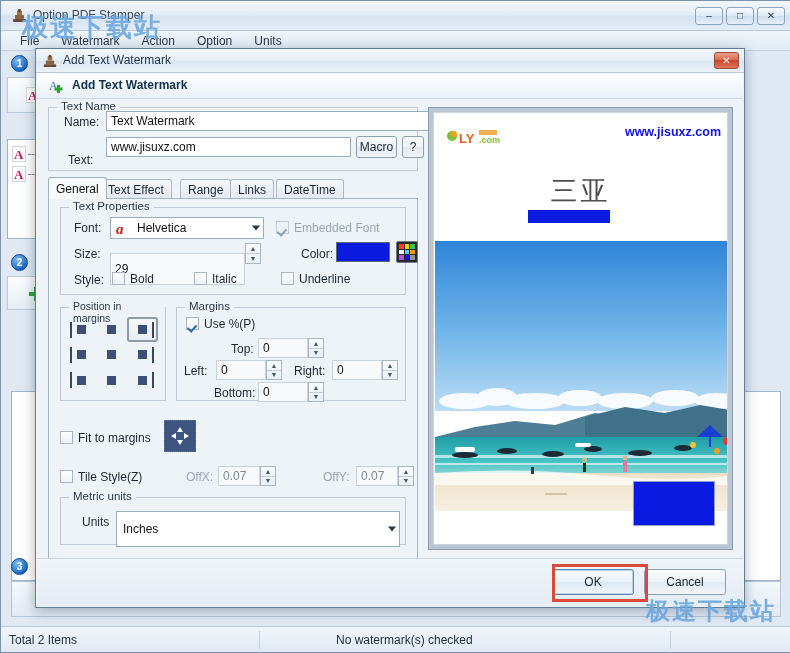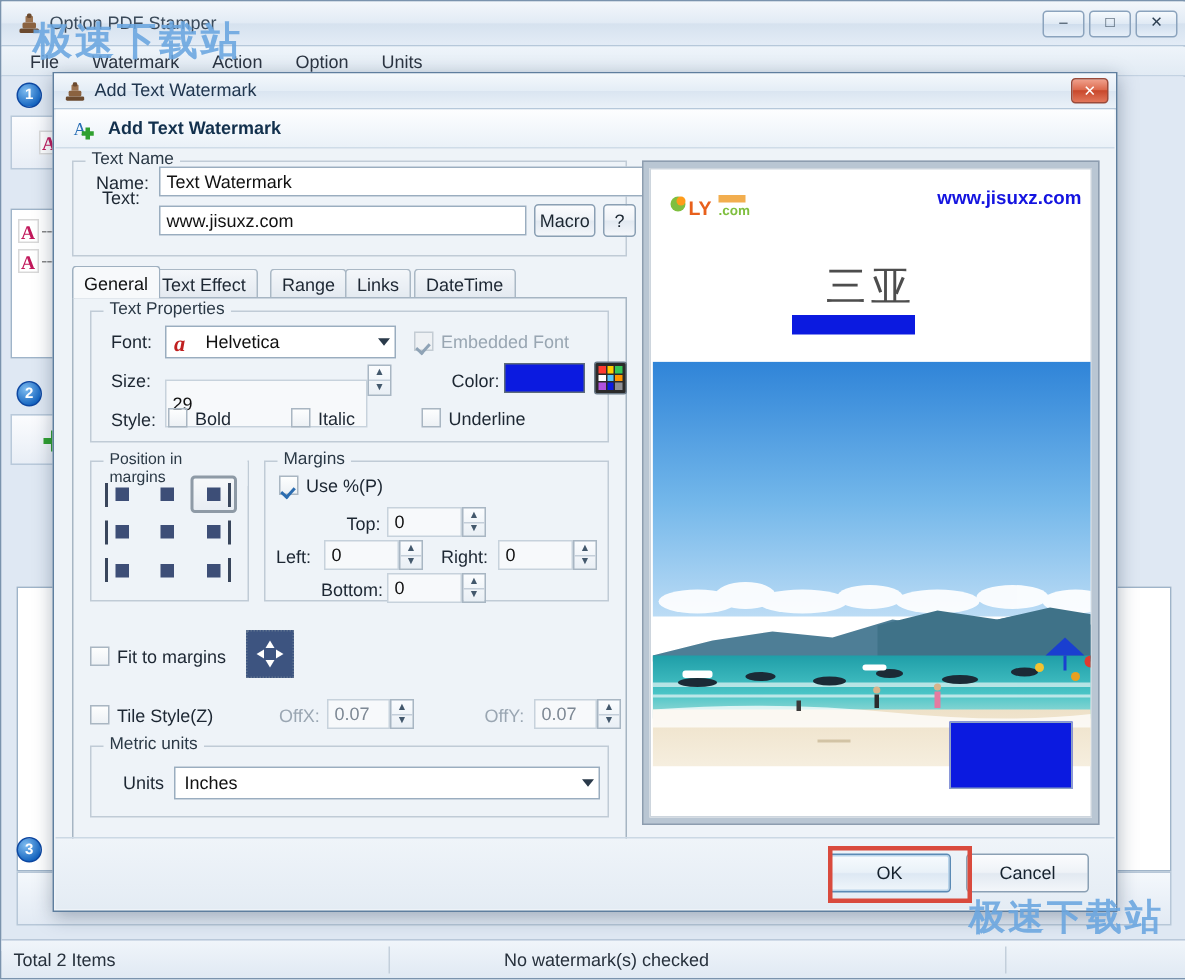--- a/index.html
+++ b/index.html
@@ -405,21 +405,21 @@
     </span>
     <span id="dlg-header-text">Add Text Watermark</span>
   </div>
 
   <div class="group" style="left:12px; top:58px; width:370px; height:64px;">
     <span class="legend">Text Name</span>
   </div>
   <span class="lbl" style="left:28px; top:66px;">Name:</span>
   <div class="tfield" style="left:70px; top:62px; width:360px; height:20px;">Text Watermark</div>
 
-  <span class="lbl" style="left:32px; top:76px;">Text:</span>
+  <span class="lbl" style="left:32px; top:104px;">Text:</span>
   <div class="tfield" style="left:70px; top:88px; width:245px; height:20px;">www.jisuxz.com</div>
   <div class="btn" style="left:320px; top:87px; width:41px; height:22px;">Macro</div>
   <div class="btn" style="left:366px; top:87px; width:22px; height:22px;">?</div>
 
   <div id="tabstrip">
     <div class="tab active" style="left:0;">General</div>
     <div class="tab" style="left:52px;">Text Effect</div>
     <div class="tab" style="left:132px;">Range</div>
     <div class="tab" style="left:182px;">Links</div>
     <div class="tab" style="left:228px;">DateTime</div>
@@ -564,21 +564,21 @@
   <div class="tfield flat" style="left:320px; top:417px; width:42px; height:20px; color:#7d8894;">0.07</div>
   <div class="spin" style="left:362px; top:417px; height:20px;">
     <div>▲</div>
       <div>▼</div>
   </div>
 
   <div class="group" style="left:24px; top:448px; width:346px; height:48px;">
     <span class="legend">Metric units</span>
   </div>
   <span class="lbl" style="left:46px; top:466px;">Units</span>
-  <div class="combo" style="left:80px; top:462px; width:284px; height:22px; padding-left:6px;">
+  <div class="combo" style="left:80px; top:462px; width:284px; height:36px; padding-left:6px;">
     <span>Inches</span>
     <span class="arrow"></span>
   </div>
 
   <div id="preview-frame">
     <div id="preview-page">
       <div id="pv-logo">
         <svg width="72" height="18" viewBox="0 0 72 18">
           <circle cx="6" cy="7" r="5" fill="#7fbf3f"></circle>
           <circle cx="8" cy="5" r="3" fill="#ff9c1a"></circle>

